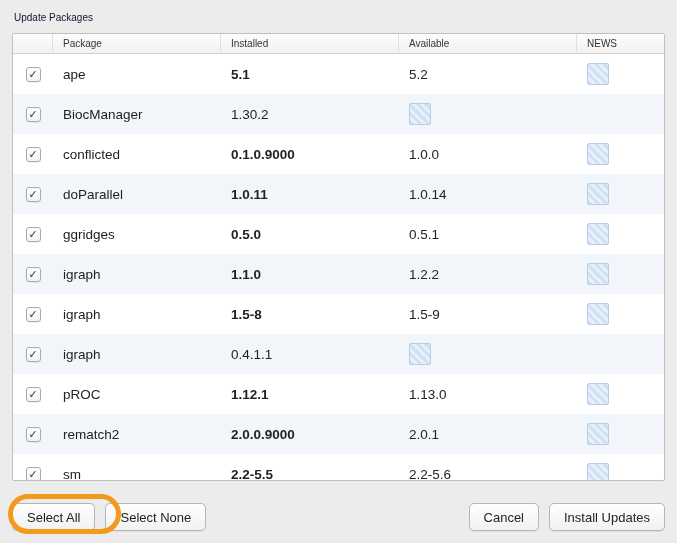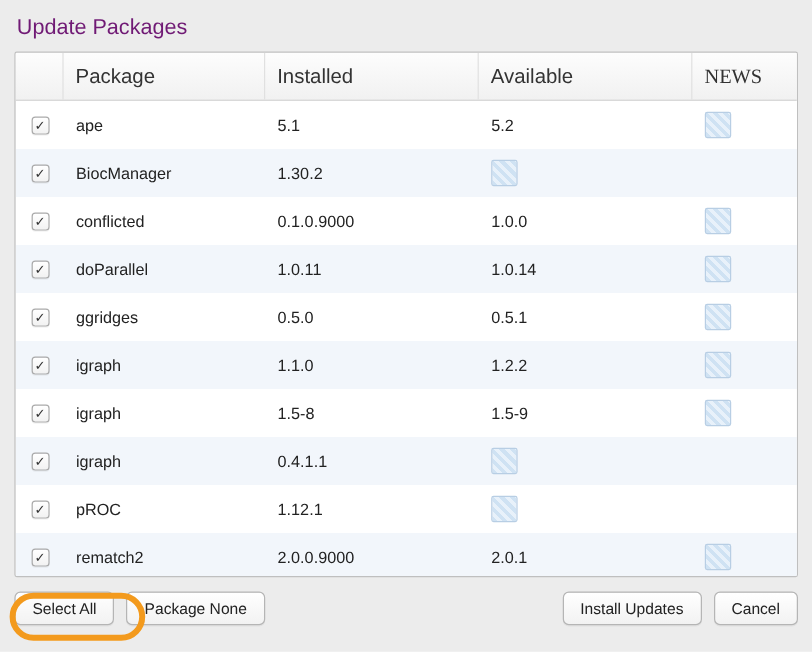--- a/index.html
+++ b/index.html
@@ -15,63 +15,63 @@
 }
 .dialog {
   width: 677px;
   height: 543px;
   background: #ececec;
   display: flex;
   flex-direction: column;
   padding: 10px 12px 12px 12px;
 }
 .title {
-  font-size: 18px;
-  color: #701a75;
+  font-size: 10px;
+  color: #0f172a;
   padding: 2px 2px 10px 2px;
 }
 .table-wrap {
   flex: 1;
   background: #fff;
   border: 1px solid #bfbfbf;
   border-radius: 2px;
   overflow: hidden;
   display: flex;
   flex-direction: column;
 }
 .thead {
   display: flex;
   background: linear-gradient(#fdfdfd, #f1f1f1);
   border-bottom: 1px solid #d0d0d0;
-  height: 40px;
+  height: 20px;
   align-items: flex-start;
-  font-size: 17px;
+  font-size: 10px;
   color: #333;
 }
 .col-check { width: 40px; flex: none; border-right: 1px solid #e0e0e0; height: 100%; }
 .col-pkg   { width: 168px; flex: none; padding-left: 10px; border-right: 1px solid #e0e0e0; display:flex; align-items:center; height:100%; }
 .col-inst  { width: 178px; flex: none; padding-left: 10px; border-right: 1px solid #e0e0e0; display:flex; align-items:center; height:100%; }
 .col-avail { width: 178px; flex: none; padding-left: 10px; border-right: 1px solid #e0e0e0; display:flex; align-items:center; height:100%; }
-.col-news  { flex: 1; padding-left: 10px; display:flex; align-items:center; height:100%;font-family:Liberation Serif, serif; }
+.col-news  { flex: 1; padding-left: 10px; display:flex; align-items:center; height:100%; }
 .tbody {
   flex: 1;
   overflow-y: auto;
 }
 .row {
   display: flex;
   height: 40px;
   align-items: center;
   font-size: 13.5px;
   color: #222;
 }
 .row.even { background: #fff; }
 .row.odd  { background: #f2f6fb; }
 .cell-check { width: 40px; flex: none; display:flex; align-items:center; justify-content:center; }
 .cell-pkg   { width: 168px; flex: none; padding-left: 10px; }
-.cell-inst  { width: 178px; flex: none; padding-left: 10px; }
+.cell-inst  { width: 178px; flex: none; padding-left: 10px; font-weight: bold; }
 .cell-avail { width: 178px; flex: none; padding-left: 10px; }
 .cell-news  { flex: 1; padding-left: 10px; }
 .checkbox {
   width: 15px; height: 15px;
   border: 1px solid #aaa;
   border-radius: 3px;
   background: linear-gradient(#fff,#f2f2f2);
   box-shadow: inset 0 1px 0 rgba(255,255,255,.7), 0 1px 0 rgba(0,0,0,.05);
   display:flex; align-items:center; justify-content:center;
   font-size: 11px; color:#333;
@@ -79,21 +79,21 @@
 }
 .news-icon {
   width: 22px; height: 22px;
   background: repeating-linear-gradient(45deg,#cfe2f3 0 3px,#e8f1fa 3px 6px);
   border: 1px solid #b8cee4;
   border-radius: 2px;
   cursor: pointer;
 }
 .footer {
   display: flex;
-  align-items: flex-start;
+  align-items: flex-end;
   gap: 10px;
   padding-top: 12px;
   height: 50px;
 }
 .btn {
   height: 28px;
   padding: 0 14px;
   border: 1px solid #b5b5b5;
   border-radius: 5px;
   background: linear-gradient(#ffffff,#f2f2f2);
@@ -211,20 +211,21 @@
           <div class="cell-news">
             <div class="news-icon"></div>
           </div>
         </div>
         <div class="row even">
           <div class="cell-check">
             <div class="checkbox">✓</div>
           </div>
           <div class="cell-pkg">pROC</div>
           <div class="cell-inst">1.12.1</div>
+          <div class="cell-avail">1.13.0</div>
           <div class="cell-news">
             <div class="news-icon"></div>
           </div>
         </div>
         <div class="row odd">
           <div class="cell-check">
             <div class="checkbox">✓</div>
           </div>
           <div class="cell-pkg">rematch2</div>
           <div class="cell-inst">2.0.0.9000</div>
@@ -242,20 +243,20 @@
           <div class="cell-avail">2.2-5.6</div>
           <div class="cell-news">
             <div class="news-icon"></div>
           </div>
         </div>
       </div>
   </div>
 
   <div class="footer">
     <button class="btn">Select All</button>
-    <button class="btn">Package None</button>
+    <button class="btn">Select None</button>
     <div class="spacer"></div>
+    <button class="btn">Cancel</button>
     <button class="btn">Install Updates</button>
-    <button class="btn">Cancel</button>
   </div>
 </div>
 
 <div class="highlight-ring" style="left:8px; top:494px; width:113px; height:40px;"></div>
 
 </body></html>

